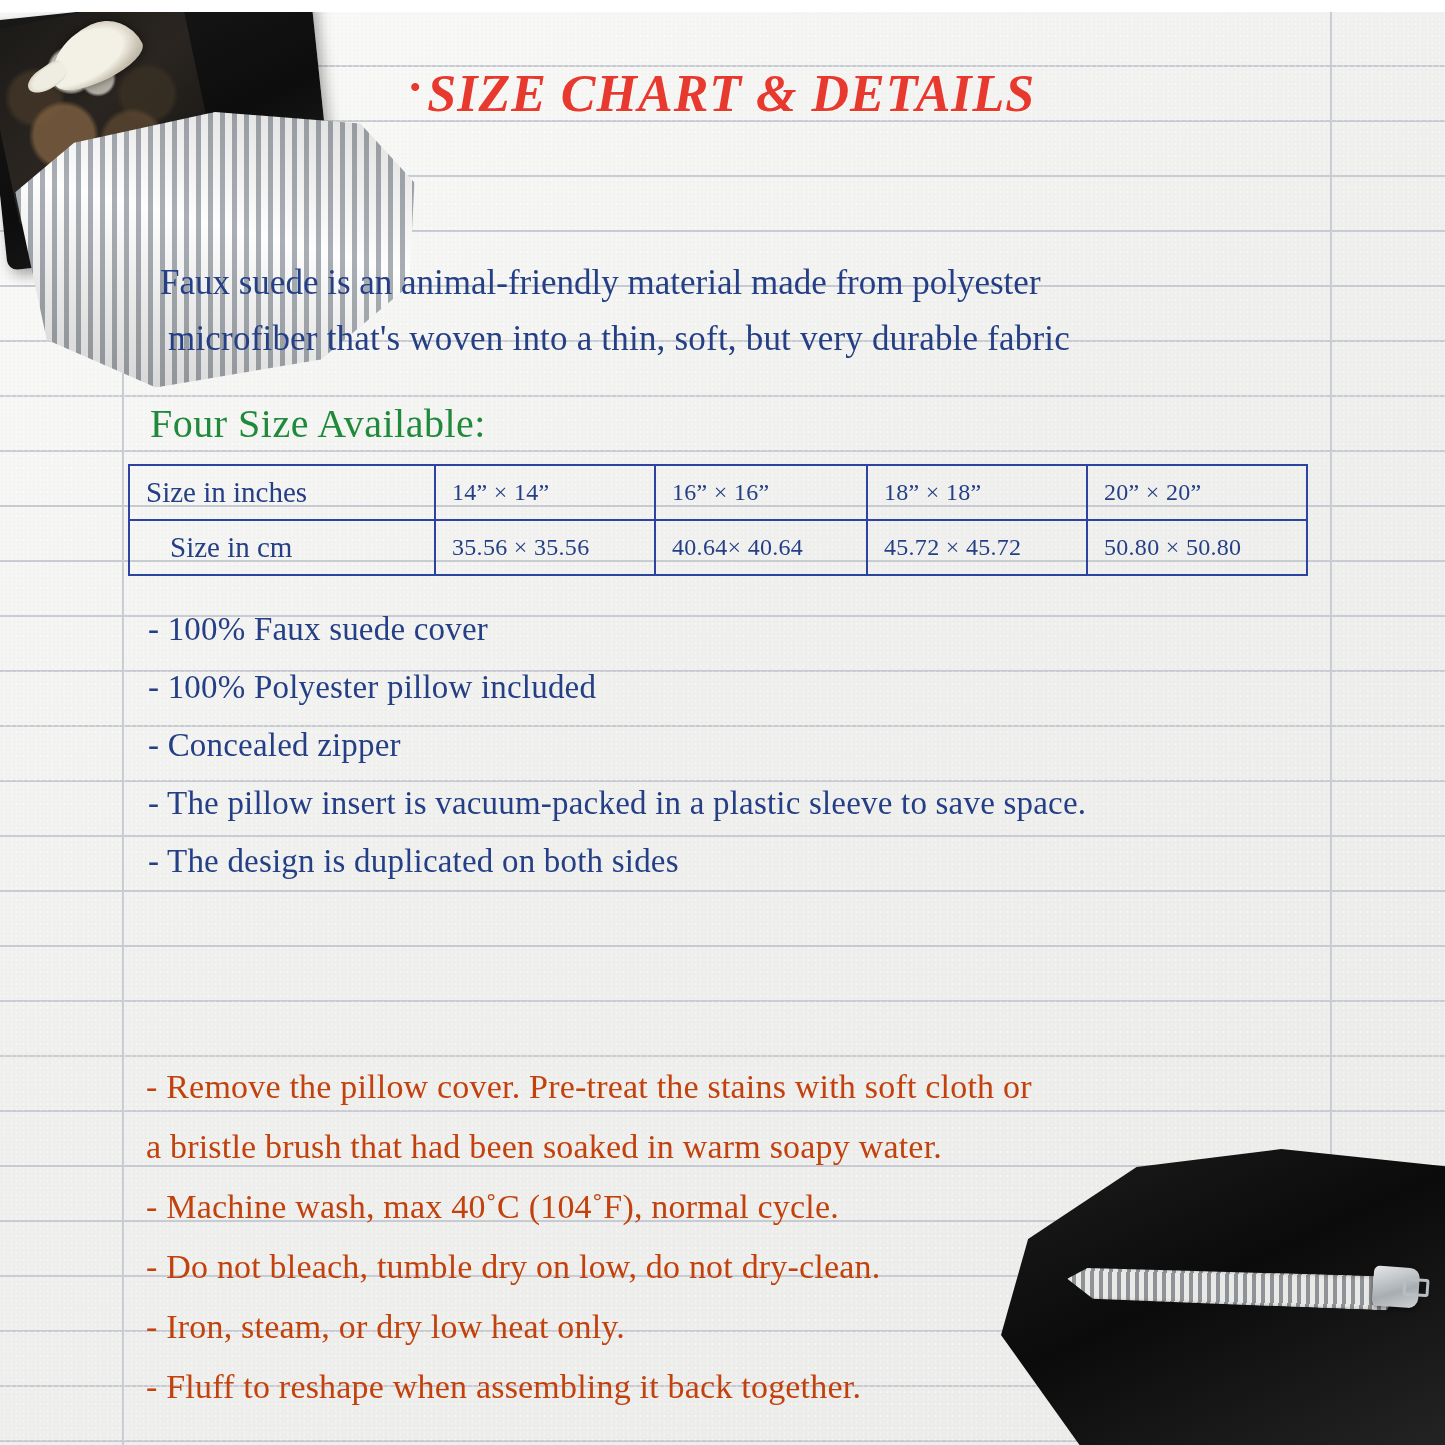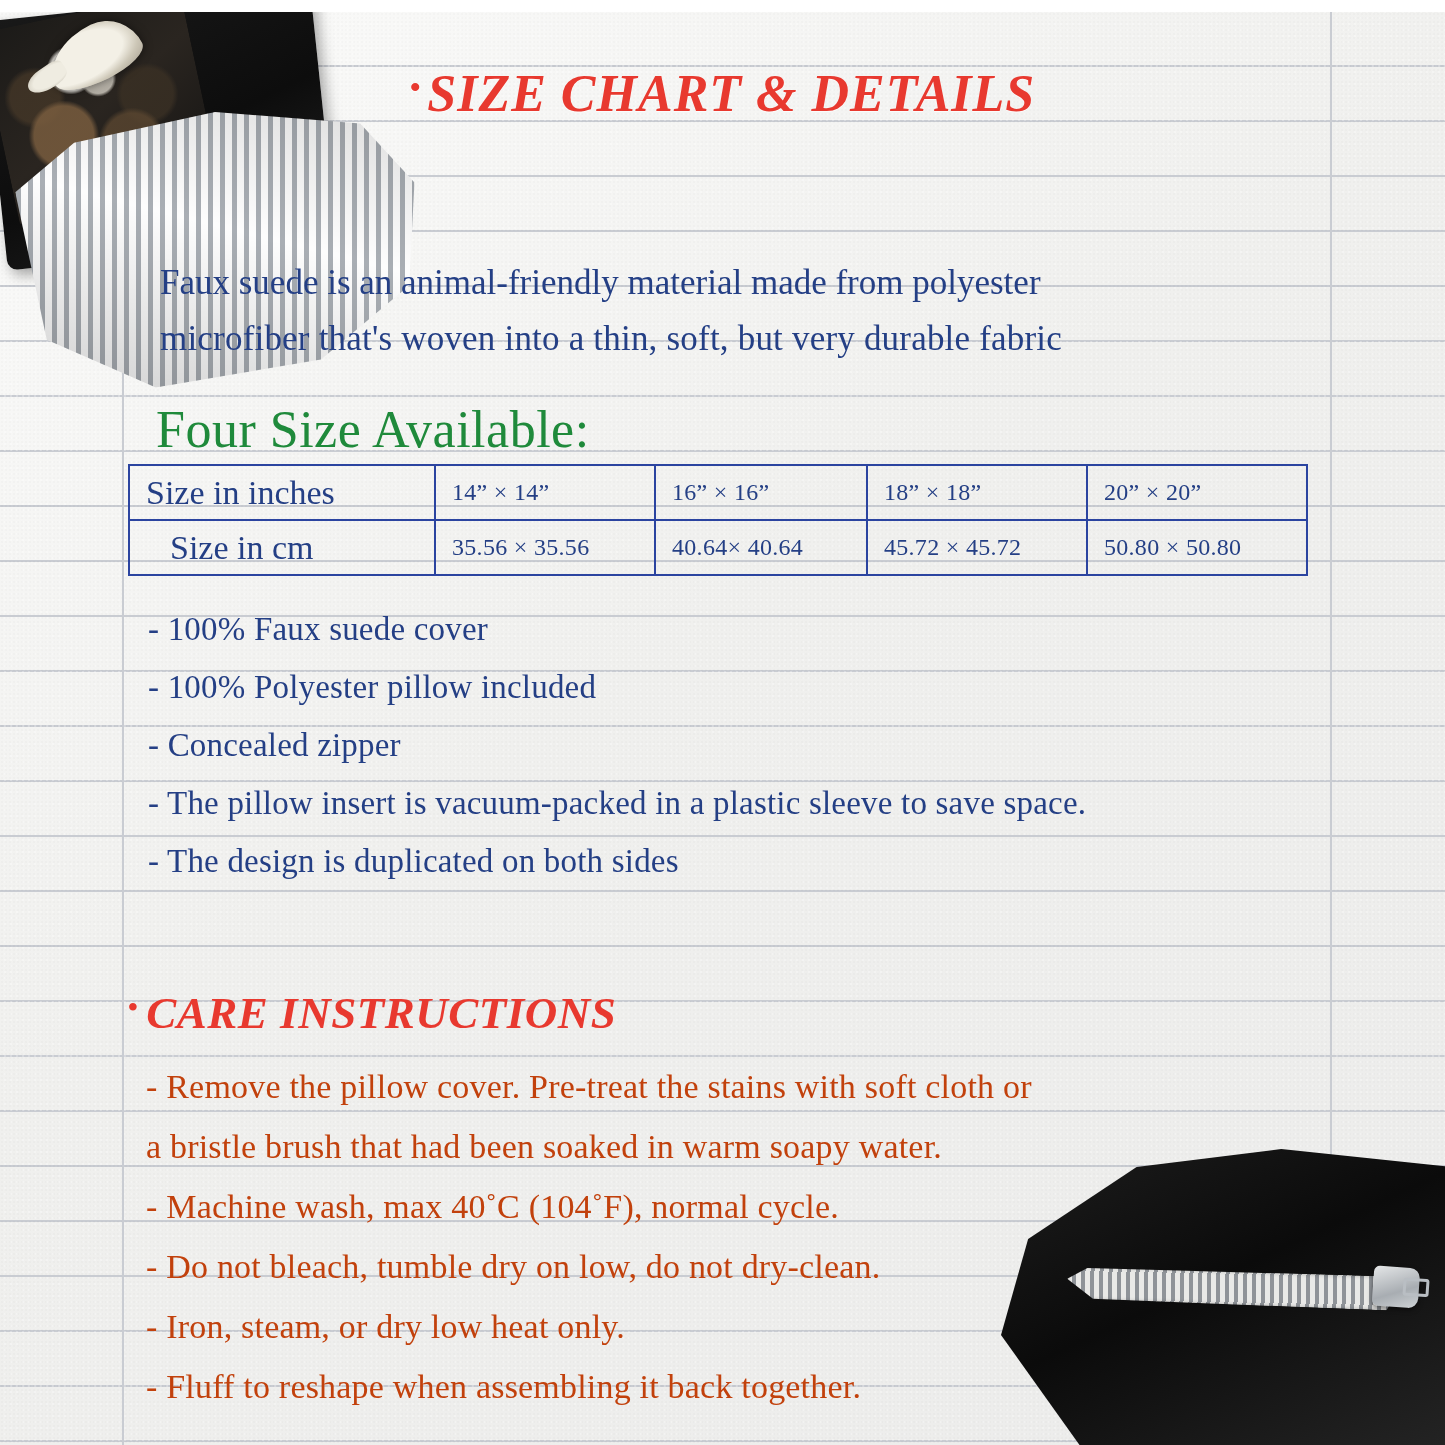--- a/index.html
+++ b/index.html
@@ -88,28 +88,28 @@
     left: 160px;
     top: 243px;
     width: 1175px;
     text-align: left;
     color: #243f85;
     font-size: 35px;
     line-height: 56px;
     font-family: "Liberation Serif", serif;
   }
   #intro .line { display: block; white-space: nowrap; }
-  #intro .line.l2 { letter-spacing: .2px; }
+  #intro .line.l2 { letter-spacing: .2px; padding-left: 8px; }
 
   
   #sizes-heading {
     position: absolute;
-    left: 156px;
+    left: 150px;
     top: 388px;
-    font-size: 52px;
+    font-size: 40px;
     color: #1f8a3b;
     letter-spacing: .5px;
   }
 
   
   #size-table {
     position: absolute;
     left: 128px;
     top: 452px;
     width: 1180px;
@@ -120,21 +120,21 @@
   #size-table td {
     border: 2px solid #2b44a0;
     height: 53px;
     padding: 0 16px;
     font-size: 27px;
     white-space: nowrap;
     vertical-align: middle;
   }
   #size-table td.label {
     width: 248px;
-    font-size: 34px;
+    font-size: 29px;
     font-family: "Liberation Serif", serif;
   }
   #size-table td.val {
     font-size: 24px;
     letter-spacing: .3px;
   }
   #size-table tr:first-child td:first-child { border-top-left-radius: 12px; }
   #size-table tr:first-child td:last-child { border-top-right-radius: 12px; }
   #size-table tr:last-child td:first-child { border-bottom-left-radius: 12px; padding-left: 40px; }
   #size-table tr:last-child td:last-child { border-bottom-right-radius: 12px; }
@@ -378,23 +378,20 @@
     </table>
 
   <div id="features">
     <div class="item">- 100% Faux suede cover</div>
     <div class="item">- 100% Polyester pillow included</div>
     <div class="item">- Concealed zipper</div>
     <div class="item">- The pillow insert is vacuum-packed in a plastic sleeve to save space.</div>
     <div class="item">- The design is duplicated on both sides</div>
   </div>
 
-  <div id="care-title">
-    <span class="bullet">•</span><span>CARE INSTRUCTIONS</span>
-  </div>
 
   <div id="care-list">
     <div class="cline">- Remove the pillow cover. Pre-treat the stains with soft cloth or</div>
     <div class="cline cont">a bristle brush that had been soaked in warm soapy water.</div>
     <div class="cline">- Machine wash, max 40˚C (104˚F), normal cycle.</div>
     <div class="cline">- Do not bleach, tumble dry on low, do not dry-clean.</div>
     <div class="cline">- Iron, steam, or dry low heat only.</div>
     <div class="cline">- Fluff to reshape when assembling it back together.</div>
   </div>
 

